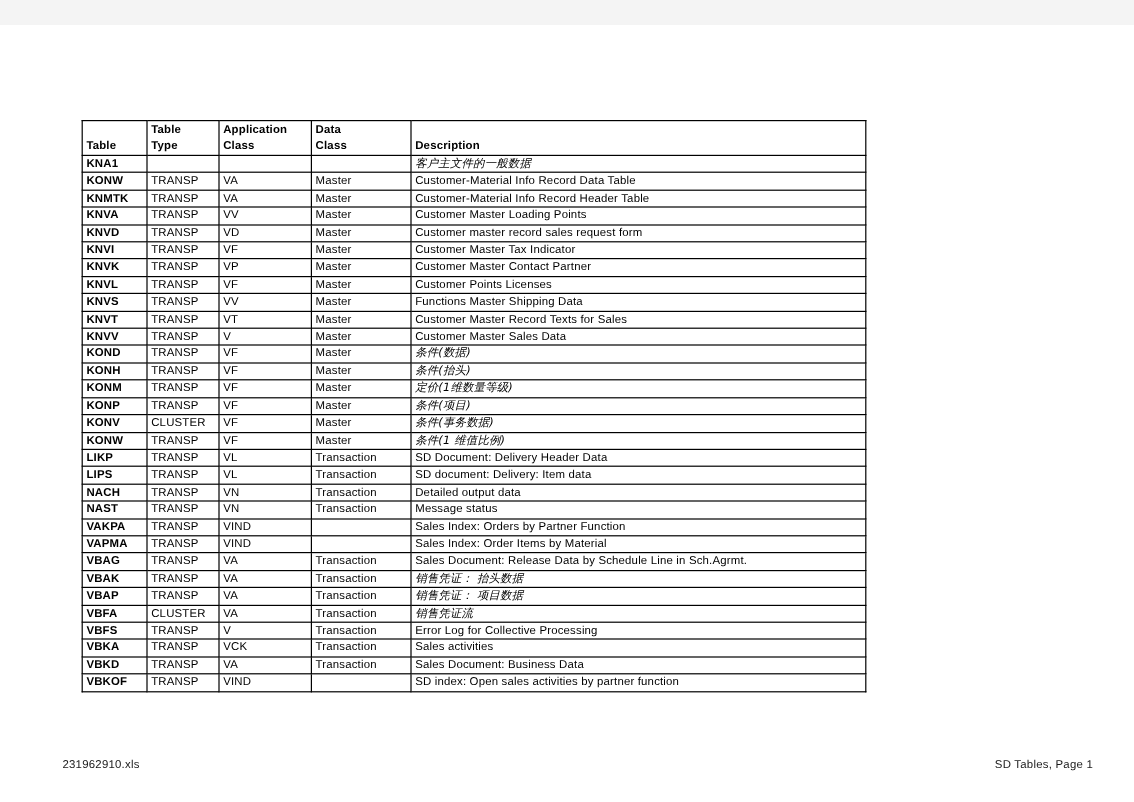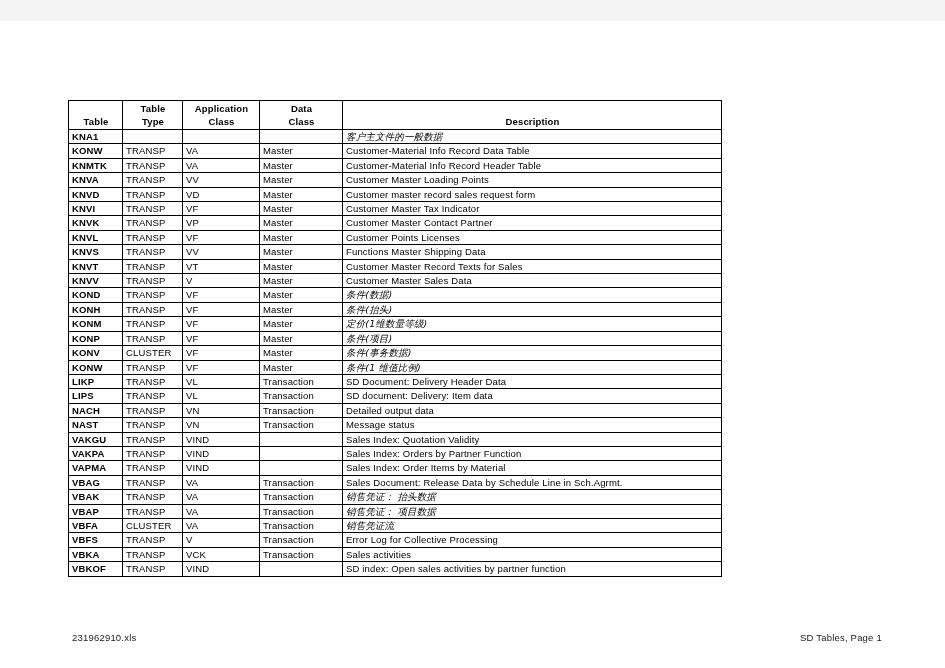--- a/index.html
+++ b/index.html
@@ -55,21 +55,20 @@
     overflow: hidden;
     font-weight: normal;
     letter-spacing: 0.15px;
   }
   .sheet-table thead th {
     font-weight: bold;
     vertical-align: bottom;
     height: 27px;
     line-height: 13px;
     padding-bottom: 1px;
-    text-align: center;
   }
   .sheet-table thead th .hdr-l1 { display: block; }
   .sheet-table thead th .hdr-l2 { display: block; }
   .sheet-table tbody td.c-table {
     font-weight: bold;
     margin-left: 18px;
   }
   .cjk {
     font-family: "DejaVu Sans", "Liberation Sans", sans-serif;
     font-size: 9px;
@@ -79,29 +78,29 @@
   
   col.w-table  { width: 54px; }
   col.w-type   { width: 60px; }
   col.w-app    { width: 77px; }
   col.w-data   { width: 83px; }
   col.w-desc   { width: 379px; }
 
   
   .footer-left {
     position: absolute;
-    left: 72px;
+    left: 52px;
     top: 611px;
     font-size: 9.5px;
     color: #1a1a1a;
     letter-spacing: 0.2px;
   }
   .footer-right {
     position: absolute;
-    left: 800px;
+    left: 829px;
     top: 611px;
     font-size: 9.5px;
     color: #1a1a1a;
     letter-spacing: 0.2px;
   }
 </style>
 </head>
 <body>
 
 <div class="top-strip"></div>
@@ -282,27 +281,20 @@
           <td class="c-desc">Detailed output data</td>
         </tr>
         <tr>
           <td class="c-table">NAST</td>
           <td class="c-type">TRANSP</td>
           <td class="c-app">VN</td>
           <td class="c-data">Transaction</td>
           <td class="c-desc">Message status</td>
         </tr>
         <tr>
-          <td class="c-table">VAKGU</td>
-          <td class="c-type">TRANSP</td>
-          <td class="c-app">VIND</td>
-          <td class="c-data"></td>
-          <td class="c-desc">Sales Index: Quotation Validity</td>
-        </tr>
-        <tr>
           <td class="c-table">VAKPA</td>
           <td class="c-type">TRANSP</td>
           <td class="c-app">VIND</td>
           <td class="c-data"></td>
           <td class="c-desc">Sales Index: Orders by Partner Function</td>
         </tr>
         <tr>
           <td class="c-table">VAPMA</td>
           <td class="c-type">TRANSP</td>
           <td class="c-app">VIND</td>
@@ -345,20 +337,27 @@
           <td class="c-desc">Error Log for Collective Processing</td>
         </tr>
         <tr>
           <td class="c-table">VBKA</td>
           <td class="c-type">TRANSP</td>
           <td class="c-app">VCK</td>
           <td class="c-data">Transaction</td>
           <td class="c-desc">Sales activities</td>
         </tr>
         <tr>
+          <td class="c-table">VBKD</td>
+          <td class="c-type">TRANSP</td>
+          <td class="c-app">VA</td>
+          <td class="c-data">Transaction</td>
+          <td class="c-desc">Sales Document: Business Data</td>
+        </tr>
+        <tr>
           <td class="c-table">VBKOF</td>
           <td class="c-type">TRANSP</td>
           <td class="c-app">VIND</td>
           <td class="c-data"></td>
           <td class="c-desc">SD index: Open sales activities by partner function</td>
         </tr>
       </tbody>
   </table>
 
   <div class="footer-left">231962910.xls</div>

